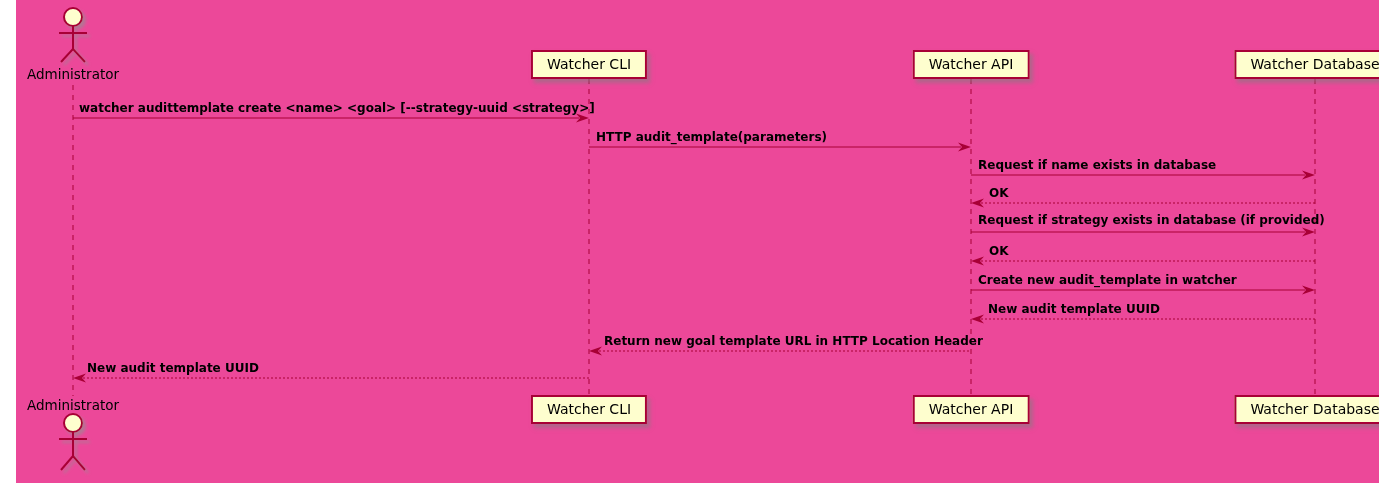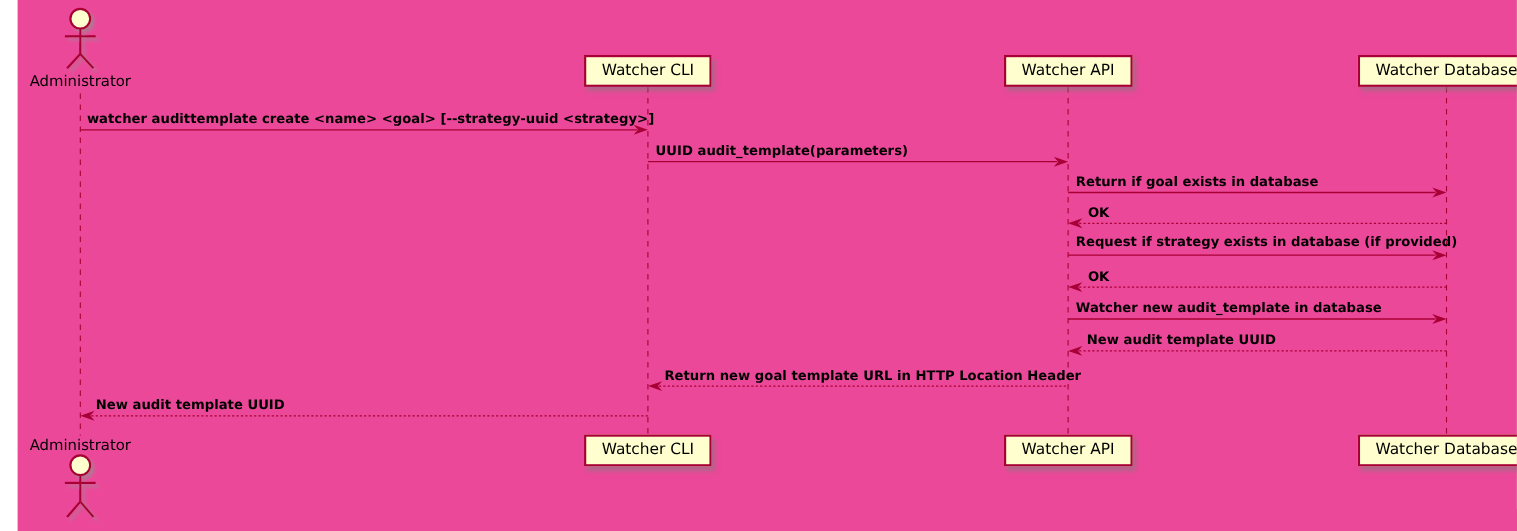--- a/index.html
+++ b/index.html
@@ -128,23 +128,23 @@
 
   <div class="pbox" style="left:573px; top:50px;">Watcher CLI</div>
   <div class="pbox" style="left:955px; top:50px;">Watcher API</div>
   <div class="pbox" style="left:1299px; top:50px;">Watcher Database</div>
 
   <div class="pbox" style="left:573px; top:395px;">Watcher CLI</div>
   <div class="pbox" style="left:955px; top:395px;">Watcher API</div>
   <div class="pbox" style="left:1299px; top:395px;">Watcher Database</div>
 
   <div class="msg" style="left:63px;  top:101px;">watcher audittemplate create &lt;name&gt; &lt;goal&gt; [--strategy-uuid &lt;strategy&gt;]</div>
-  <div class="msg" style="left:580px; top:130px;">UUID audit_template(parameters)</div>
-  <div class="msg" style="left:962px; top:158px;">Return if goal exists in database</div>
+  <div class="msg" style="left:580px; top:130px;">HTTP audit_template(parameters)</div>
+  <div class="msg" style="left:962px; top:158px;">Request if name exists in database</div>
   <div class="msg" style="left:973px; top:186px;">OK</div>
   <div class="msg" style="left:962px; top:213px;">Request if strategy exists in database (if provided)</div>
   <div class="msg" style="left:973px; top:244px;">OK</div>
-  <div class="msg" style="left:962px; top:273px;">Watcher new audit_template in database</div>
+  <div class="msg" style="left:962px; top:273px;">Create new audit_template in watcher</div>
   <div class="msg" style="left:972px; top:302px;">New audit template UUID</div>
   <div class="msg" style="left:588px; top:334px;">Return new goal template URL in HTTP Location Header</div>
   <div class="msg" style="left:71px;  top:361px;">New audit template UUID</div>
 
 </div>
 
 </body></html>

